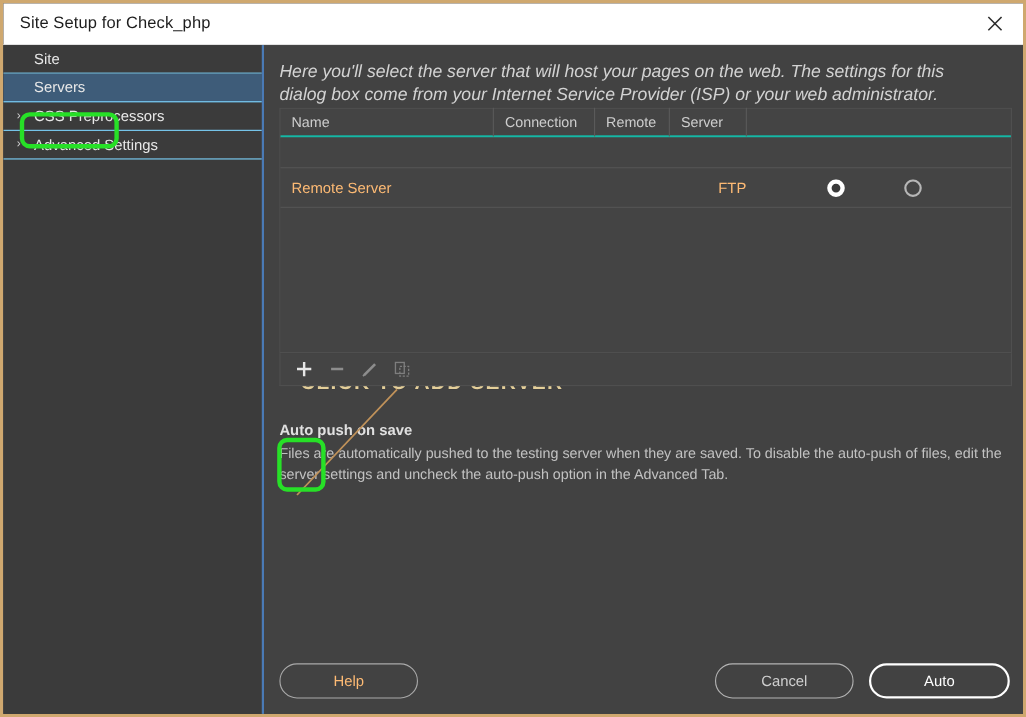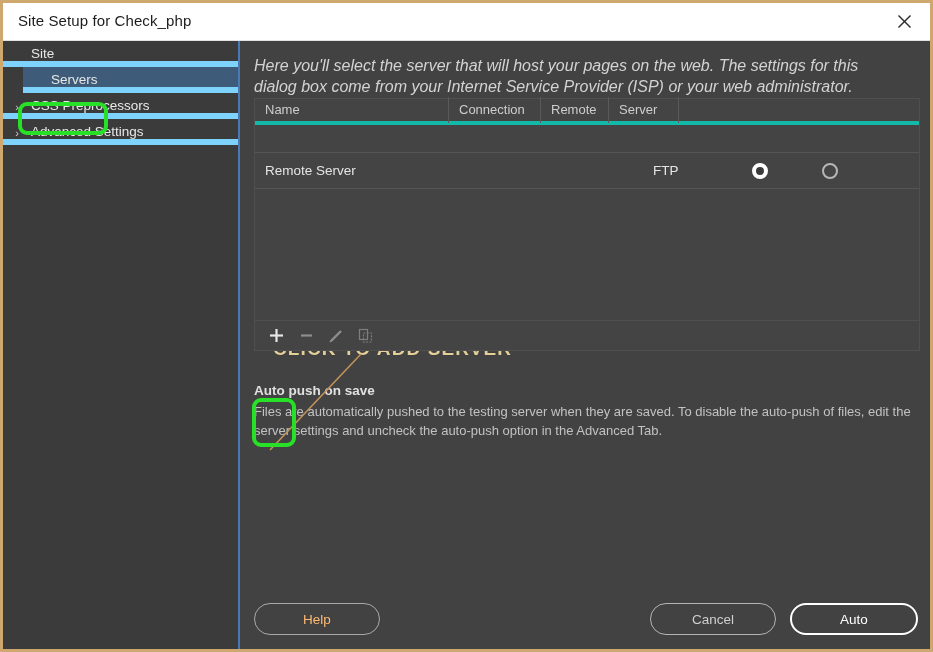--- a/index.html
+++ b/index.html
@@ -92,25 +92,25 @@
     position: relative;
     width: 235px;
     min-width: 235px;
     background: #3b3b3b;
     padding-top: 0;
   }
   .nav-item {
     position: relative;
     height: 26px;
     display: flex;
-    align-items: flex-end;
-    border-bottom: 6px solid #7dd3fc;
-    cursor: pointer;
-  }
-  .nav-item.selected { background: #3e5c79; margin-left: 20px; }
+    align-items: center;
+    border-bottom: 1px solid #7dd3fc;
+    cursor: pointer;
+  }
+  .nav-item.selected { background: #3e5c79; }
   .nav-arrow {
     width: 28px;
     text-align: center;
     color: #cfcfcf;
     font-size: 11px;
     line-height: 1;
   }
   .nav-arrow.empty { color: transparent; }
   .nav-label {
     font-size: 13.5px;
@@ -152,21 +152,21 @@
     position: relative;
     width: 666px;
     background: #444444;
     border: 1px solid #4f4f4f;
   }
   #table-head {
     position: relative;
     height: 26px;
     display: flex;
     align-items: center;
-    border-bottom: 4px solid #14b8a6;
+    border-bottom: 2px solid #14b8a6;
   }
   .th {
     font-size: 13px;
     color: #cdcdcd;
     padding-left: 10px;
     height: 26px;
     line-height: 26px;
     white-space: nowrap;
     overflow: hidden;
     border-right: 1px solid #5a5a5a;
@@ -191,21 +191,21 @@
   #server-row {
     position: relative;
     display: flex;
     align-items: center;
     height: 36px;
     border-bottom: 1px solid #555555;
     cursor: pointer;
   }
   .td {
     font-size: 13.5px;
-    color: #e5e5e5;
+    color: #fdba74;
     padding-left: 10px;
     white-space: nowrap;
     overflow: hidden;
   }
   .td.c-name    { width: 194px; }
   .td.c-address { width: 194px; position: relative; }
   .td.c-conn    { width: 92px; }
   .td.c-remote  { width: 68px; display:flex; align-items:center; justify-content:flex-start; padding-left: 17px;}
   .td.c-testing { width: 70px; display:flex; align-items:center; justify-content:flex-start; padding-left: 19px;}
 

